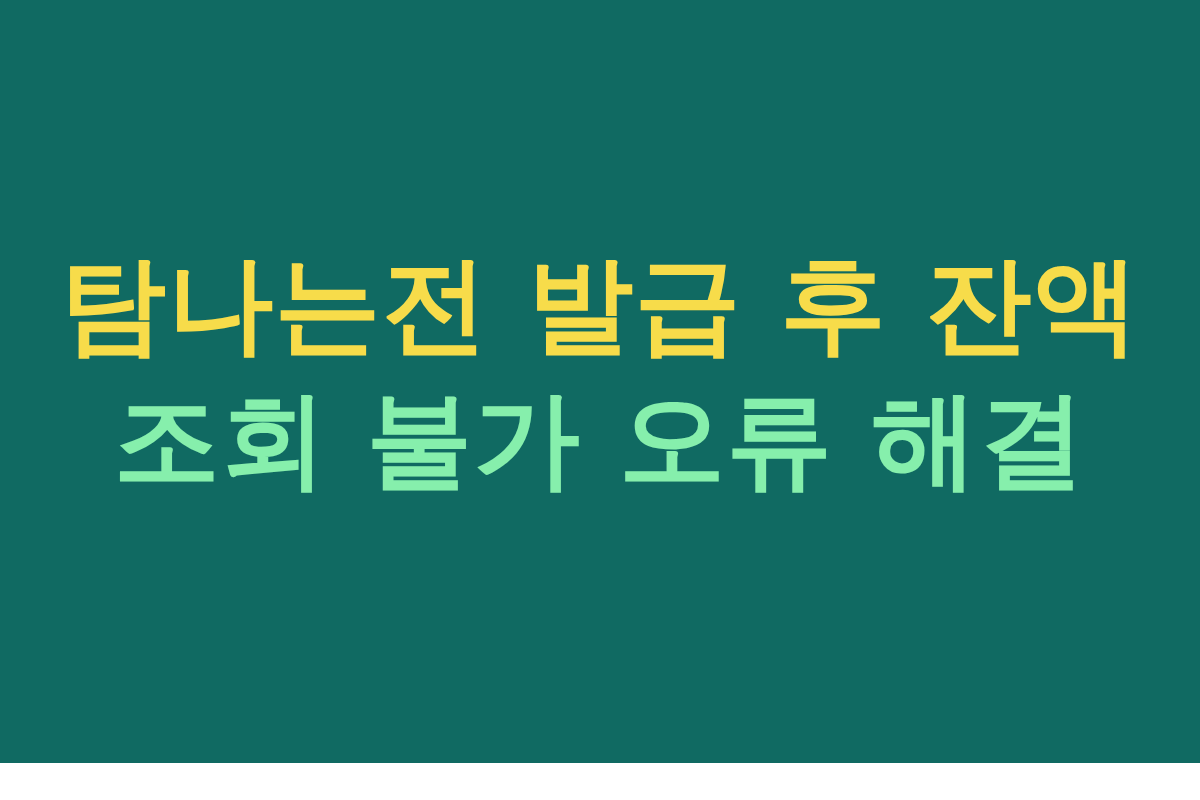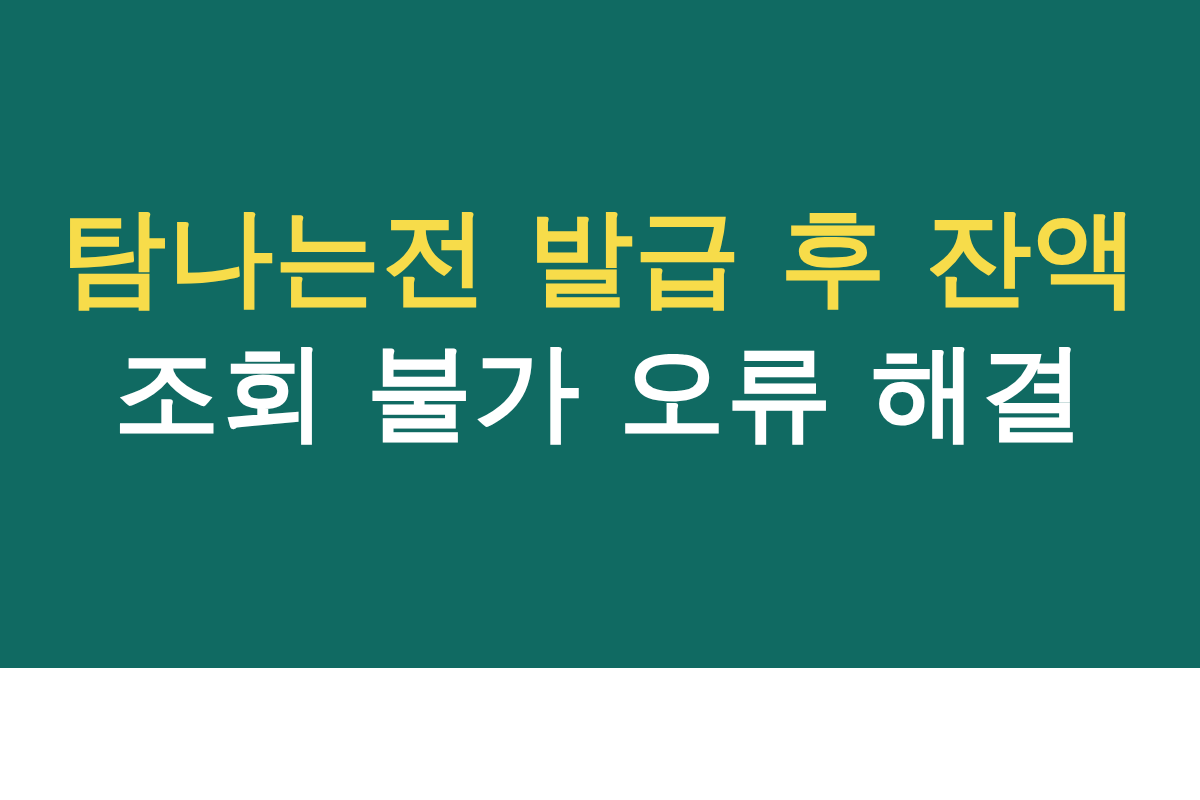--- a/index.html
+++ b/index.html
@@ -11,21 +11,21 @@
   body {
     width: 1200px;
     height: 800px;
     overflow: hidden;
     font-family: "Liberation Sans", "DejaVu Sans", sans-serif;
   }
 
   #banner {
     position: relative;
     width: 1200px;
-    height: 668px;
+    height: 763px;
     background: #106a62;
     display: flex;
     flex-direction: column;
     align-items: center;
     justify-content: center;
     box-sizing: border-box;
   }
 
   #title-block {
     width: 100%;
@@ -56,16 +56,16 @@
     font-size: 106px;
   }
 </style>
 </head>
 <body>
 
 <div id="banner" style="background: rgb(16, 106, 98);">
 
   <div id="title-block">
     <span class="title-line line-1" style="color: rgb(247, 220, 74);">탐나는전 발급 후 잔액</span>
-    <span class="title-line line-2" style="color: #ffffff;">조회 불가 오류 해결</span>
+    <span class="title-line line-2" style="color: #86efac;">조회 불가 오류 해결</span>
   </div>
 
 </div>
 
 </body></html>

